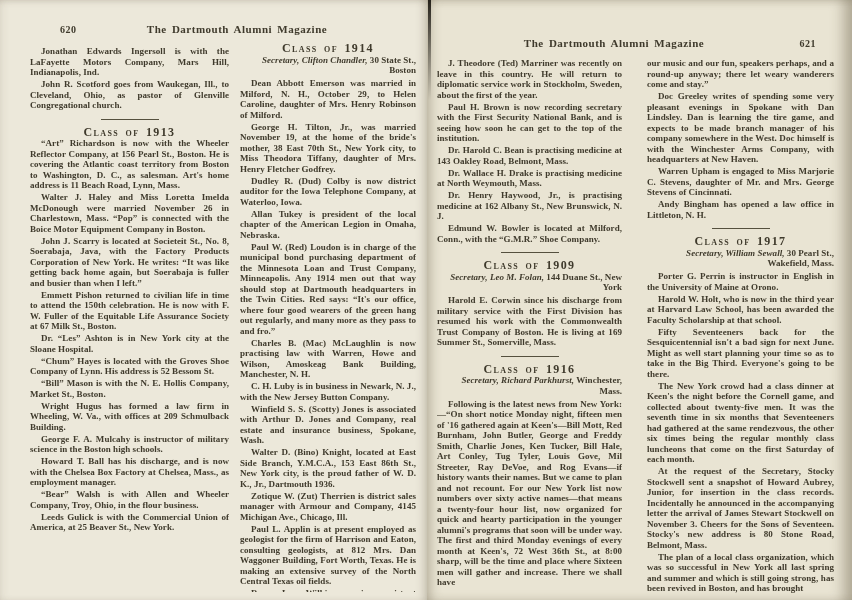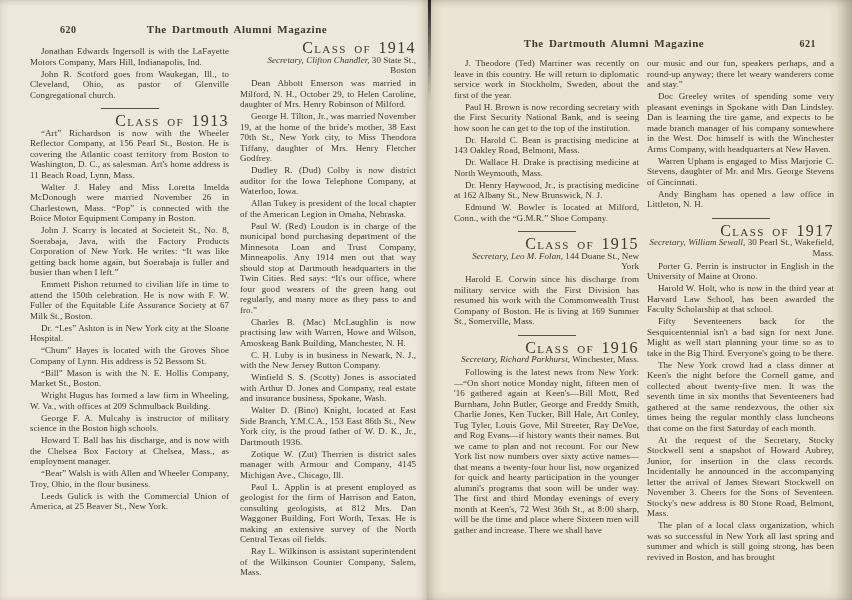--- a/index.html
+++ b/index.html
@@ -43,31 +43,32 @@
   }
   .title-left  { left: 112px; top: 23px; }
   .title-right { left: 62px;  top: 37px; }
 
   .col {
     position: absolute;
     font-size: 9px; line-height: 10.5px;
     text-align: justify;
     letter-spacing: .05px;
     overflow: hidden;
+    font-weight: bold;
   }
   .col-1 { left: 30px;  top: 46px; width: 199px; height: 546px; }
   .col-2 { left: 240px; top: 42px; width: 176px; height: 550px; }
-  .col-3 { left: 27px;  top: 58px; width: 185px; height: 536px; }
+  .col-3 { left: 10px;  top: 58px; width: 185px; height: 536px; }
   .col-4 { left: 204px; top: 58px; width: 187px; height: 536px; margin-left: 16px; }
 
   .para { margin: 0 0 1.5px; text-indent: 11px; }
   .para.noindent { text-indent: 0; }
   .class-heading {
-    text-align: right; text-indent: 0;
-    font-variant: small-caps; font-size: 16px;
+    text-align: center; text-indent: 0;
+    font-variant: small-caps; font-size: 12px;
     letter-spacing: 1.4px; word-spacing: 2px;
     margin: 1px 0 1px;
   }
   .secretary { text-align: right; text-indent: 0; margin: 0 0 2.5px; }
   .secretary .ital { font-style: italic; }
   .rule { width: 58px; height: 1px; background: #55503e; margin: 8px auto 7px; }
 </style>
 </head>
 <body>
 
@@ -116,21 +117,21 @@
     <div class="magazine-title title-right">The Dartmouth Alumni Magazine</div>
     <div class="page-number num-621">621</div>
     <div class="col col-3">
         <p class="para">J. Theodore (Ted) Marriner was recently on leave in this country. He will return to diplomatic service work in Stockholm, Sweden, about the first of the year.</p>
         <p class="para">Paul H. Brown is now recording secretary with the First Security National Bank, and is seeing how soon he can get to the top of the institution.</p>
         <p class="para">Dr. Harold C. Bean is practising medicine at 143 Oakley Road, Belmont, Mass.</p>
         <p class="para">Dr. Wallace H. Drake is practising medicine at North Weymouth, Mass.</p>
         <p class="para">Dr. Henry Haywood, Jr., is practising medicine at 162 Albany St., New Brunswick, N. J.</p>
         <p class="para">Edmund W. Bowler is located at Milford, Conn., with the “G.M.R.” Shoe Company.</p>
         <div class="rule"></div>
-        <div class="class-heading">Class of 1915</div>
+        <div class="class-heading">Class of 1909</div>
         <div class="secretary"><span class="ital">Secretary, Leo M. Folan,</span><span> 144 Duane St., New York</span></div>
         <p class="para">Harold E. Corwin since his discharge from military service with the First Division has resumed his work with the Commonwealth Trust Company of Boston. He is living at 169 Summer St., Somerville, Mass.</p>
         <div class="rule"></div>
         <div class="class-heading">Class of 1916</div>
         <div class="secretary"><span class="ital">Secretary, Richard Parkhurst,</span><span> Winchester, Mass.</span></div>
         <p class="para">Following is the latest news from New York:—“On short notice Monday night, fifteen men of '16 gathered again at Keen's—Bill Mott, Red Burnham, John Butler, George and Freddy Smith, Charlie Jones, Ken Tucker, Bill Hale, Art Conley, Tug Tyler, Louis Gove, Mil Streeter, Ray DeVoe, and Rog Evans—if history wants their names. But we came to plan and not recount. For our New York list now numbers over sixty active names—that means a twenty-four hour list, now organized for quick and hearty participation in the younger alumni's programs that soon will be under way. The first and third Monday evenings of every month at Keen's, 72 West 36th St., at 8:00 sharp, will be the time and place where Sixteen men will gather and increase. There we shall have</p>
       </div>
     <div class="col col-4">
         <p class="para noindent">our music and our fun, speakers perhaps, and a round-up anyway; there let weary wanderers come and stay.”</p>
         <p class="para">Doc Greeley writes of spending some very pleasant evenings in Spokane with Dan Lindsley. Dan is learning the tire game, and expects to be made branch manager of his company somewhere in the West. Doc himself is with the Winchester Arms Company, with headquarters at New Haven.</p>

